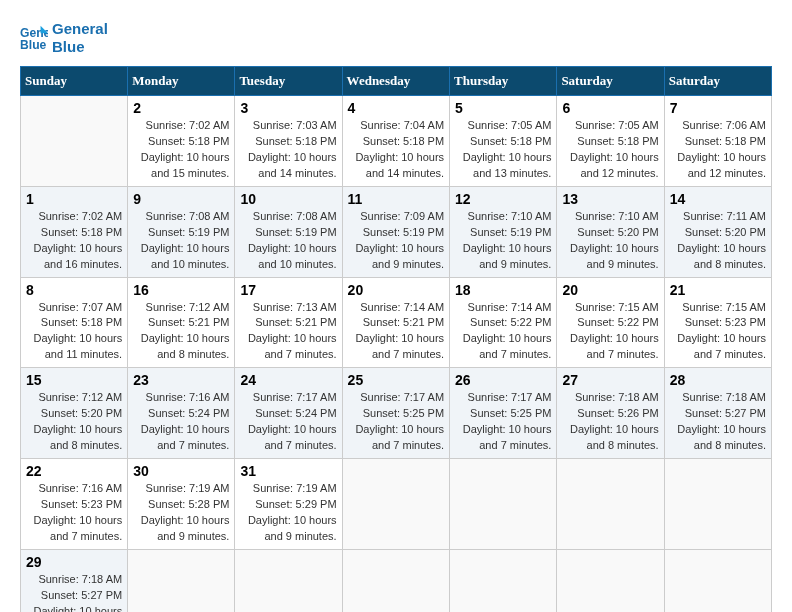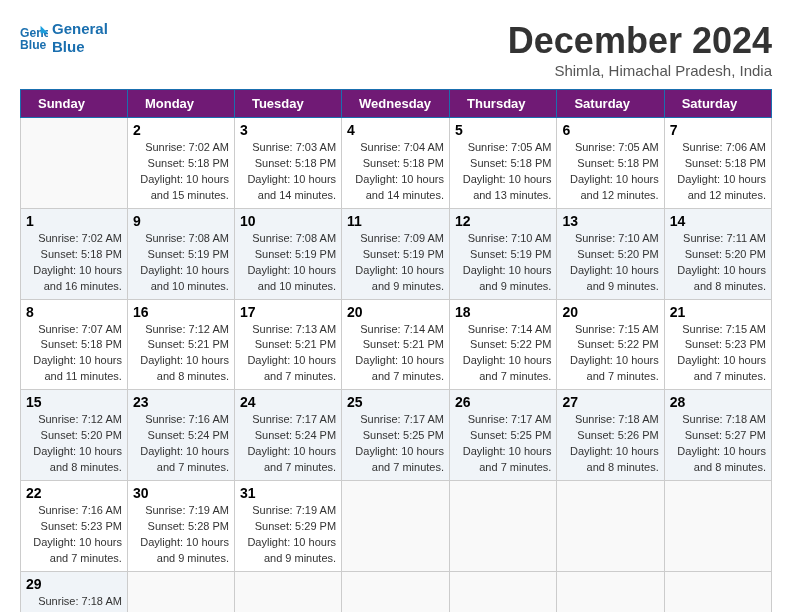--- a/index.html
+++ b/index.html
@@ -36,27 +36,28 @@
     .location {
       font-size: 15px;
       color: #555;
     }
     .calendar {
       width: 100%;
       border-collapse: collapse;
       font-size: 11px;
     }
     .calendar thead tr th {
-      background: #701a75;
+      background: #0c4a6e;
       color: #fff;
-      padding: 6px 17px;
+      padding: 6px 4px;
       text-align: left;
       font-size: 13px;
       font-weight: bold;
       border: 1px solid #1a6faf;
+      font-family: Liberation Serif, serif;
     }
     .calendar tbody tr td {
       border: 1px solid #ccc;
       vertical-align: top;
       padding: 4px 5px;
       width: 108px;
       min-height: 80px;
     }
     .calendar tbody tr:nth-child(even) td {
       background: #f0f4f8;
@@ -86,24 +87,20 @@
   <div class="logo">
     <svg class="logo-icon" viewBox="0 0 30 30" xmlns="http://www.w3.org/2000/svg">
       <text x="0" y="14" font-size="13" font-weight="bold" fill="#1a6faf">General</text>
       <text x="0" y="27" font-size="13" font-weight="bold" fill="#1a6faf">Blue</text>
       <polygon points="22,2 30,10 22,10" fill="#1a9fdf"></polygon>
     </svg>
     <div style="display:flex;flex-direction:column;line-height:1.2;">
       <span style="font-size:15px;font-weight:bold;color:#1a6faf;">General</span>
       <span style="font-size:15px;font-weight:bold;color:#1a6faf;">Blue</span>
     </div>
-  </div>
-  <div class="title-block">
-    <div class="month-title">December 2024</div>
-    <div class="location">Shimla, Himachal Pradesh, India</div>
   </div>
 </div>
 
 <table class="calendar">
   <thead>
     <tr>
       <th>Sunday</th>
       <th>Monday</th>
       <th>Tuesday</th>
       <th>Wednesday</th>

